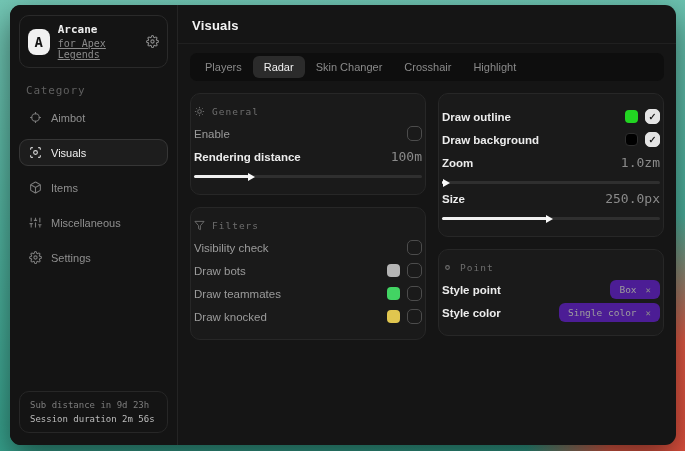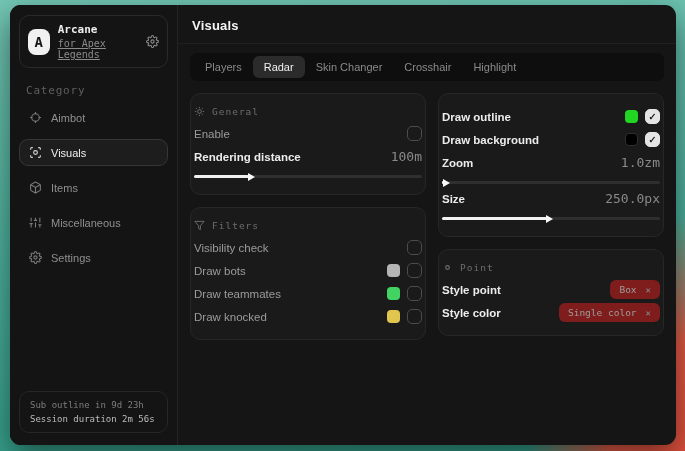--- a/index.html
+++ b/index.html
@@ -100,21 +100,21 @@
   .swatch { width: 13px; height: 13px; border-radius: 4px; cursor: pointer; }
   .swatch.dark { border: 1px solid #2e2e2e; }
   .slider { position: relative; height: 3px; background: #2f2f2f; border-radius: 2px; margin: 8px 0 4px; cursor: pointer; }
   .slider .fill { position: absolute; left: 0; top: 0; bottom: 0; background: #f0f0f0; border-radius: 2px; }
   .slider .thumb {
     position: absolute; right: -6px; top: 50%; transform: translateY(-50%);
     width: 0; height: 0; border-top: 4px solid transparent;
     border-bottom: 4px solid transparent; border-left: 7px solid #fafafa;
   }
   .chip {
-    display: flex; align-items: center; gap: 9px; background: #7f1d1d;
+    display: flex; align-items: center; gap: 9px; background: #4c1d95;
     border-radius: 6px; padding: 4px 9px; cursor: pointer;
     font-family: "DejaVu Sans Mono", monospace; font-size: 9.5px; color: #9d9d9d;
   }
   .chip .chip-x { font-size: 9px; color: #8a8a8a; cursor: pointer; }
   .chip .chip-x::after { content: "✕"; }
   svg { display: block; }
 </style>
 </head>
 <body>
 
@@ -178,21 +178,21 @@
           <svg width="13" height="13" viewBox="0 0 24 24" fill="none" stroke="currentColor" stroke-width="2">
             <circle cx="12" cy="12" r="3"></circle>
             <path d="M19.4 15a1.65 1.65 0 0 0 .33 1.82l.06.06a2 2 0 1 1-2.83 2.83l-.06-.06a1.65 1.65 0 0 0-1.82-.33 1.65 1.65 0 0 0-1 1.51V21a2 2 0 1 1-4 0v-.09a1.65 1.65 0 0 0-1-1.51 1.65 1.65 0 0 0-1.82.33l-.06.06a2 2 0 1 1-2.83-2.83l.06-.06a1.65 1.65 0 0 0 .33-1.82 1.65 1.65 0 0 0-1.51-1H3a2 2 0 1 1 0-4h.09a1.65 1.65 0 0 0 1.51-1 1.65 1.65 0 0 0-.33-1.82l-.06-.06a2 2 0 1 1 2.83-2.83l.06.06a1.65 1.65 0 0 0 1.82.33h0a1.65 1.65 0 0 0 1-1.51V3a2 2 0 1 1 4 0v.09a1.65 1.65 0 0 0 1 1.51h0a1.65 1.65 0 0 0 1.82-.33l.06-.06a2 2 0 1 1 2.83 2.83l-.06.06a1.65 1.65 0 0 0-.33 1.82v0a1.65 1.65 0 0 0 1.51 1H21a2 2 0 1 1 0 4h-.09a1.65 1.65 0 0 0-1.51 1z"></path>
           </svg>
         </span>
         <span>Settings</span>
       </div>
     </nav>
 
     <div class="sidebar-footer">
-      <div class="sf-line1">Sub outline in 9d 23h</div>
+      <div class="sf-line1">Sub distance in 9d 23h</div>
       <div class="sf-line2">Session duration 2m 56s</div>
     </div>
   </aside>
 
   <main class="main">
     <div class="main-header">
       <div class="page-title">Visuals</div>
     </div>
 
     <div class="tabbar">

